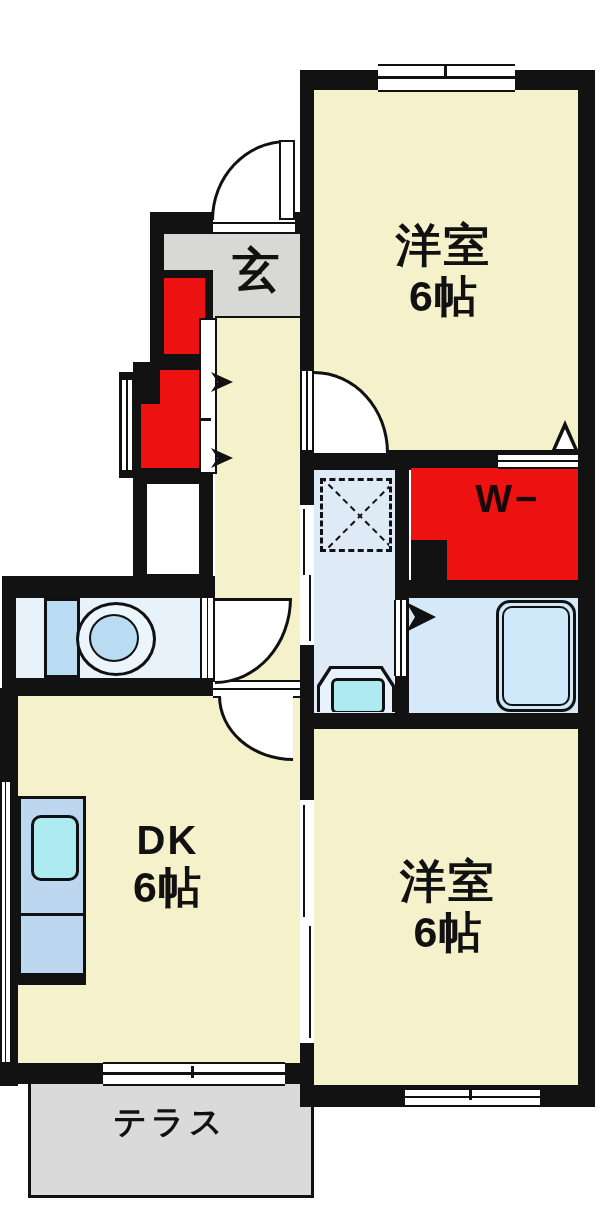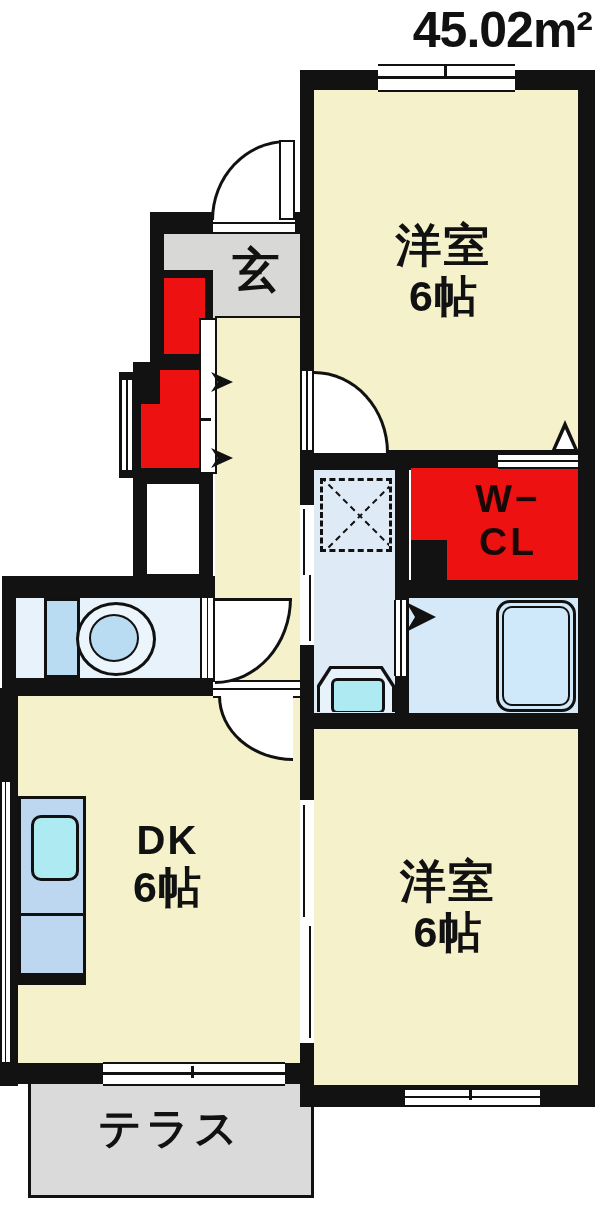--- a/index.html
+++ b/index.html
@@ -21,21 +21,21 @@
   .tick{position:absolute;background:#111;}
   .arc{position:absolute;background:#fff;}
   .flag{position:absolute;background:#111;clip-path:polygon(0 0,100% 50%,0 100%,30% 50%);}
   .lbl{position:absolute;text-align:center;line-height:1.12;}
   .rm{font-size:46px;letter-spacing:2px;}
   .rm .sz{font-size:43px;letter-spacing:1px;}
   .title{font-size:50px;text-align:right;letter-spacing:-1px;}
   .gen{font-size:47px;}
   .wcl{font-size:39px;color:#190808;line-height:1.1;letter-spacing:3px;}
   .dk1{font-size:40px;letter-spacing:2px;}
-  .ter{font-size:43px;letter-spacing:4px;}
+  .ter{font-size:33px;letter-spacing:4px;}
   .dash{position:absolute;border:3px dashed #111;overflow:hidden;}
   .dash:before,.dash:after{content:"";position:absolute;left:-18px;top:50%;width:110px;border-top:2px dashed #111;}
   .dash:before{transform:rotate(45deg);} .dash:after{transform:rotate(-45deg);}
   .tri-o{position:absolute;background:#111;clip-path:polygon(50% 0,100% 100%,0 100%);}
   .tri-i{position:absolute;background:#fff;clip-path:polygon(50% 0,100% 100%,0 100%);}
 </style>
 </head>
 <body>
 
 <div id="plan">
@@ -132,32 +132,30 @@
   <div class="abs" style="left:44px;top:598px;width:30px;height:74px;background:var(--fixture-blue,#b9dcf2);border:3px solid #111;"></div>
   <div class="abs" style="left:76px;top:602px;width:74px;height:68px;background:#ecf5fc;border:3px solid #111;border-radius:50%;">
     <div class="abs" style="left:10px;top:9px;width:46px;height:44px;background:var(--fixture-blue,#b9dcf2);border:2px solid #111;border-radius:50%;"></div>
   </div>
 
   <div class="abs" style="left:18px;top:796px;width:62px;height:174px;background:var(--counter-blue,#bdd7f1);border:3px solid #111;border-bottom:12px solid #111;">
     <div class="tick" style="left:0;top:114px;width:62px;height:3px;"></div>
     <div class="abs" style="left:10px;top:16px;width:42px;height:60px;background:var(--sink-cyan,#aeeaf2);border:3px solid #111;border-radius:10px;"></div>
   </div>
 
-  <div class="lbl title" style="left:320px;top:2px;width:272px;height:60px;">45.02m²</div>
 
   <div class="lbl rm" style="left:356px;top:220px;width:175px;">
     <div>洋室</div>
     <div class="sz">6帖</div>
   </div>
 
   <div class="lbl gen" style="left:226px;top:244px;width:60px;">玄</div>
 
   <div class="lbl wcl" style="left:448px;top:478px;width:120px;">
     <div>W−</div>
-    <div>CL</div>
   </div>
 
   <div class="lbl rm" style="left:100px;top:818px;width:135px;">
     <div class="dk1">DK</div>
     <div class="sz">6帖</div>
   </div>
 
   <div class="lbl rm" style="left:358px;top:856px;width:180px;">
     <div>洋室</div>
     <div class="sz">6帖</div>

